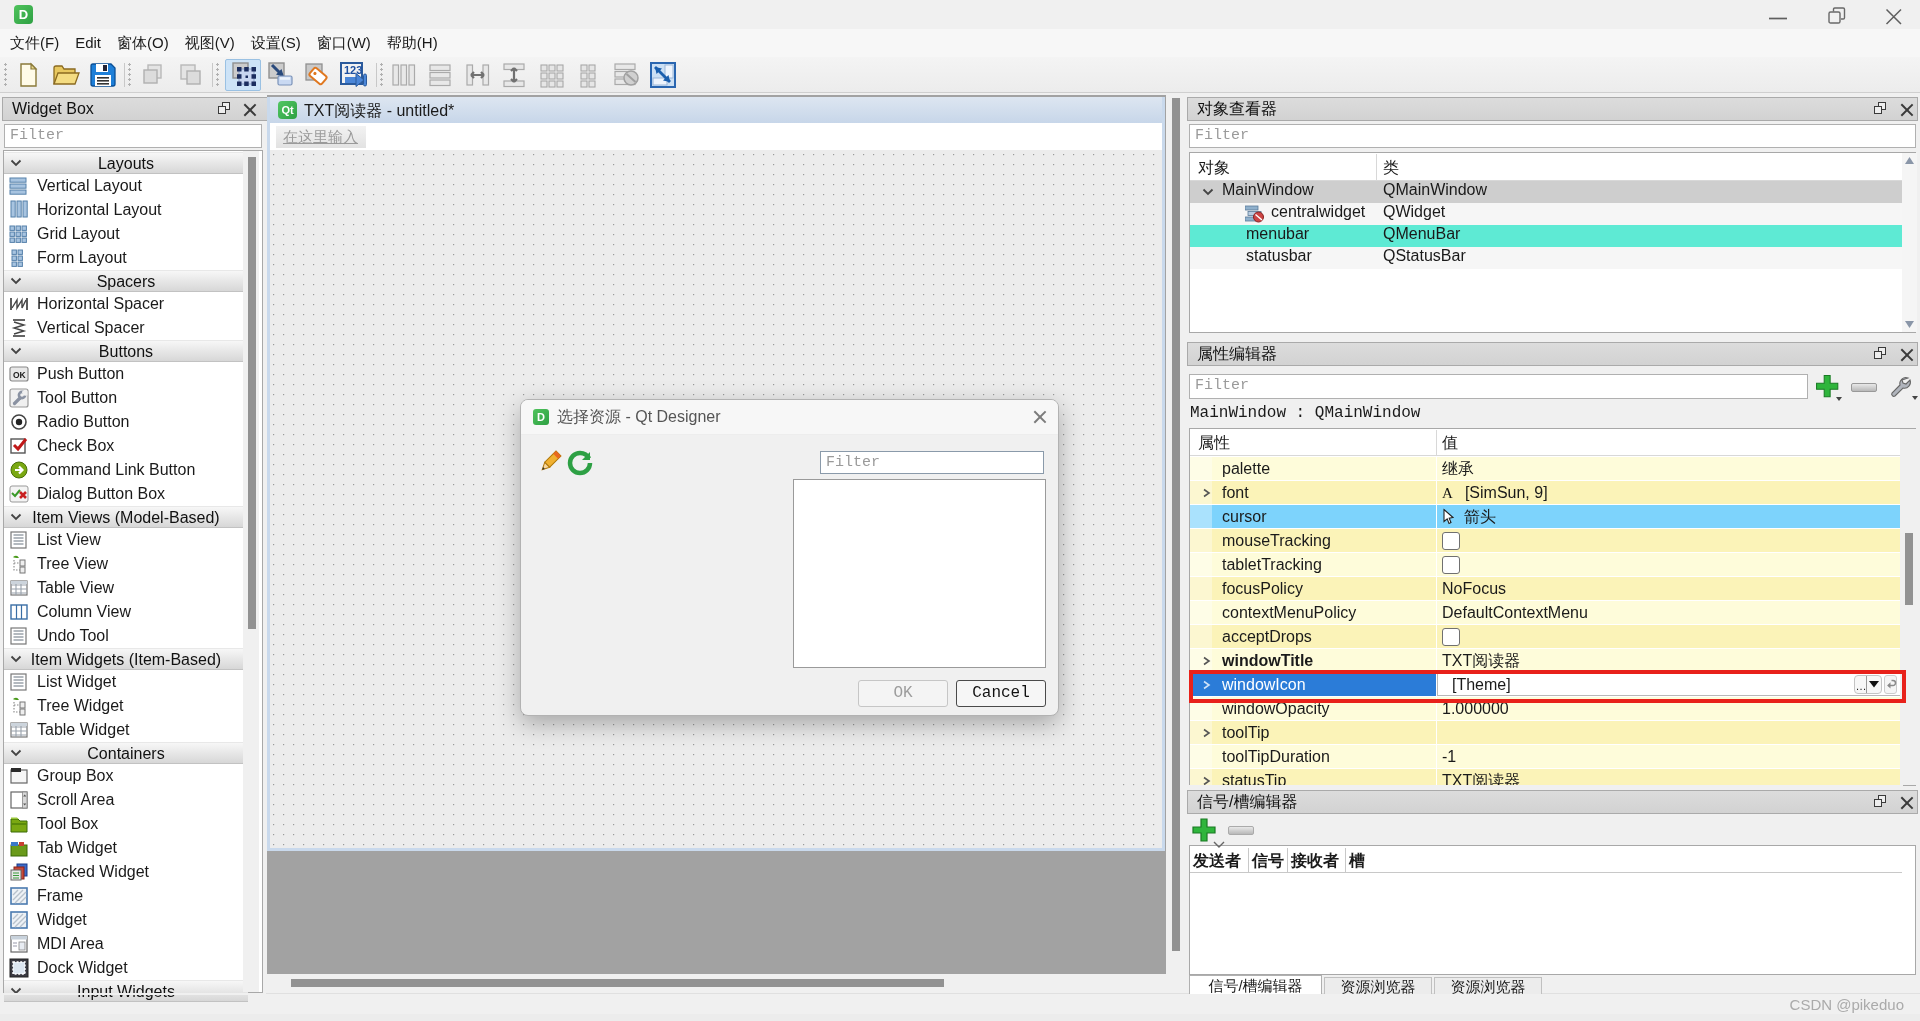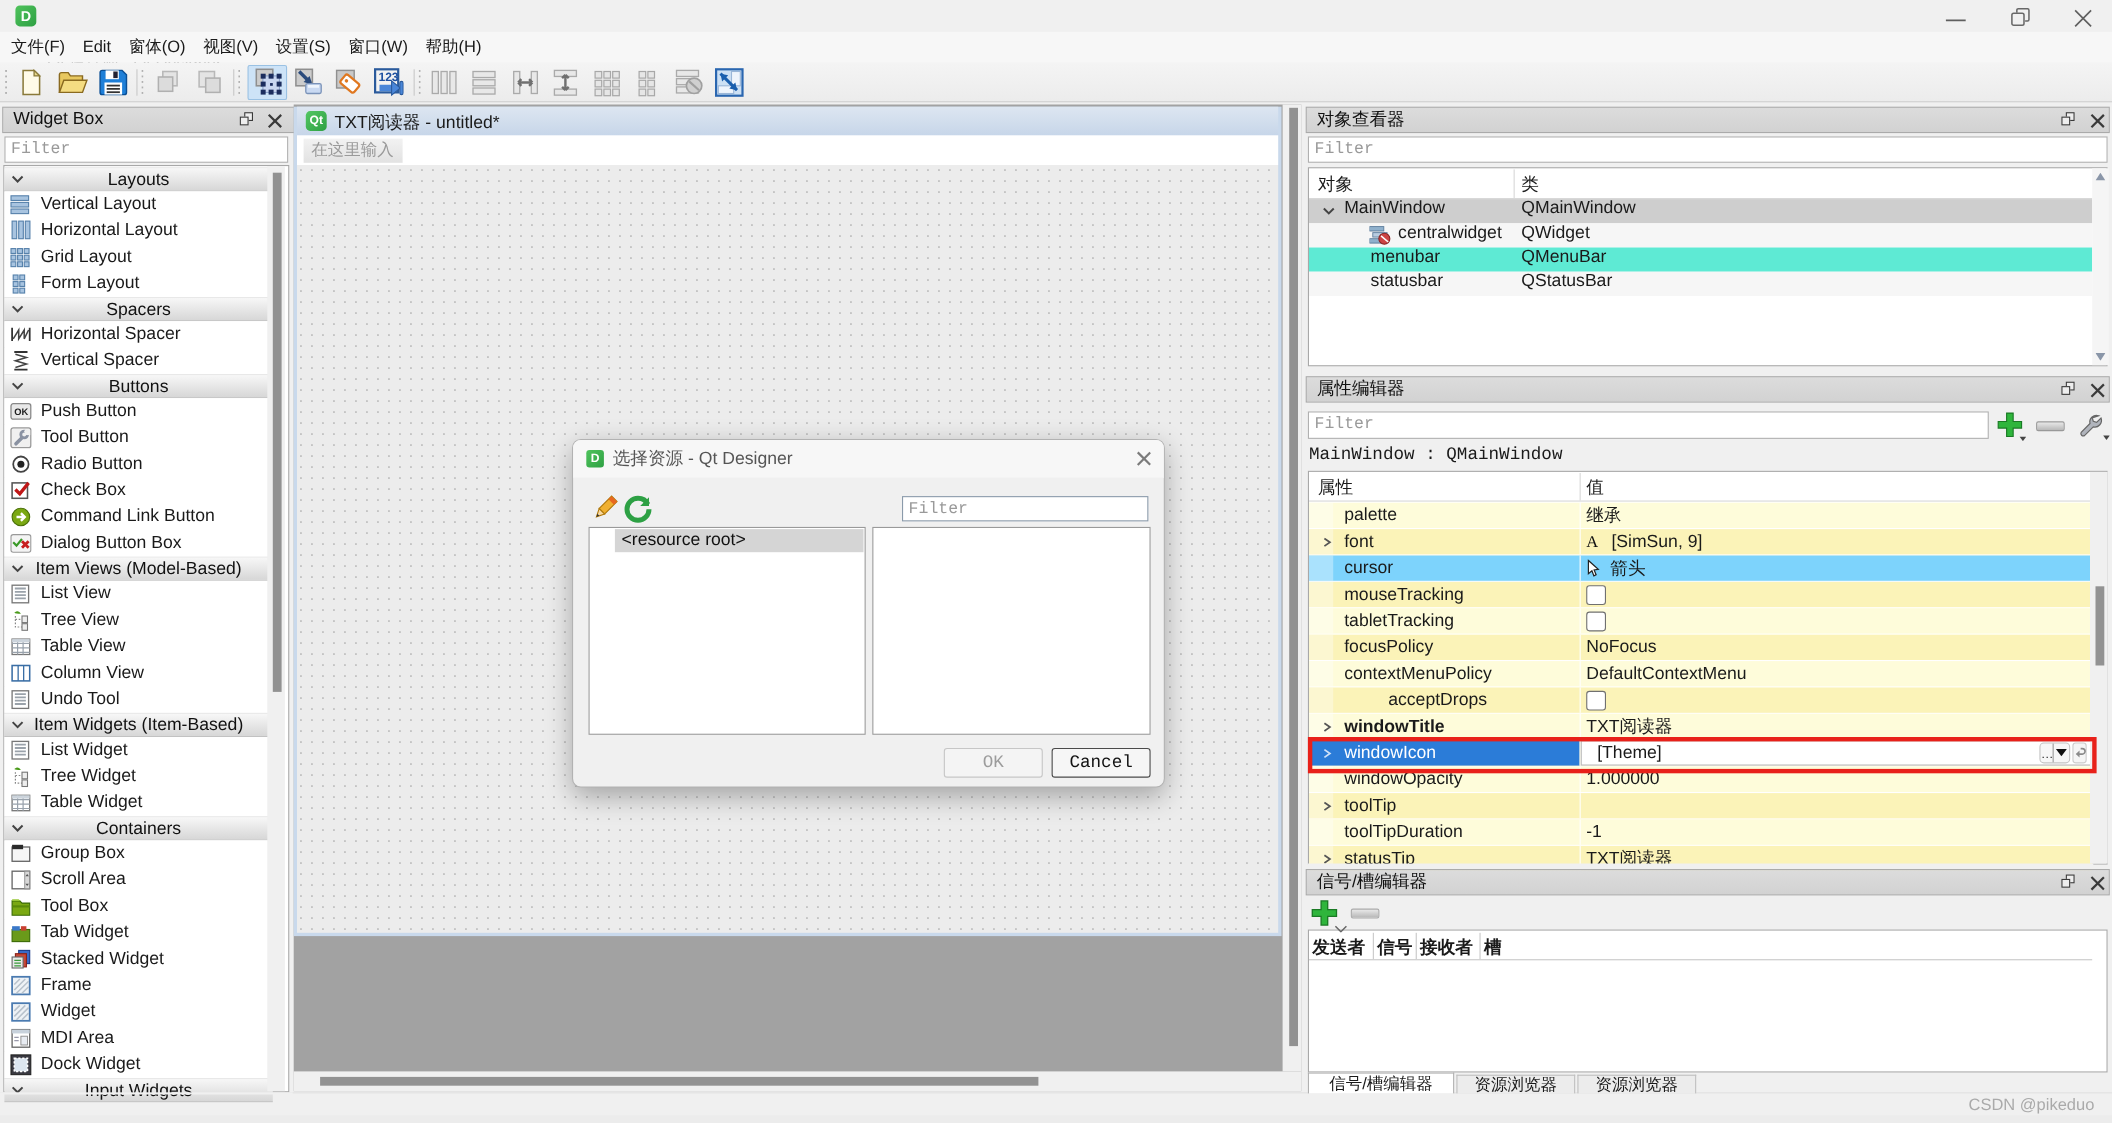--- a/index.html
+++ b/index.html
@@ -461,21 +461,21 @@
     </svg>Input Widgets</div>
 <div class="abs" style="left:0;top:993px;width:266px;height:2px;background:#f0f0f0;"></div>
 <div class="sbtrack" style="left:243px;top:151px;width:16px;height:841px;"></div>
 <div class="sbthumb" style="left:248px;top:157px;width:8px;height:472px;"></div>
 <div class="abs" style="left:267px;top:95px;width:916px;height:897px;background:#a2a2a2;"></div>
 <div class="abs" style="left:267px;top:97px;width:898px;height:754px;background:#c9d9ec;"></div>
 <div class="abs" style="left:270px;top:97px;width:892px;height:26px;background:linear-gradient(#dde6f1,#c7d6e9);"></div>
 <div class="abs" style="left:278px;top:101px;width:19px;height:18px;background:linear-gradient(135deg,#53c763,#2ea043);border-radius:4px;text-align:center;font-size:11px;line-height:18px;color:#fff;font-weight:bold;">Qt</div>
 <div class="abs" style="left:304px;top:101px;font-size:16px;color:#1a1a1a;">TXT阅读器 - untitled*</div>
 <div class="abs" style="left:270px;top:123px;width:892px;height:27px;background:#ffffff;"></div>
-<div class="abs" style="left:276px;top:126px;width:90px;height:22px;background:linear-gradient(#f2f2f2,#e2e2e2);color:#9a9a9a;font-size:15px;line-height:22px;padding-left:7px;box-sizing:border-box;">在这里输入</div>
+<div class="abs" style="left:276px;top:126px;width:90px;height:22px;background:linear-gradient(#f2f2f2,#e2e2e2);color:#9a9a9a;font-size:15px;line-height:22px;padding-left:7px;box-sizing:border-box;text-decoration:underline;">在这里输入</div>
 <div class="abs" style="left:270px;top:150px;width:892px;height:698px;background-color:#ececec;"><svg width="892" height="698">
       <defs>
         <pattern id="dg" width="10" height="10" patternUnits="userSpaceOnUse">
           <rect x="3" y="4" width="1.2" height="1.2" fill="#9b9b9b"></rect>
         </pattern>
       </defs>
       <rect width="892" height="698" fill="url(#dg)"></rect>
     </svg></div>
 <div class="sbtrack" style="left:1166px;top:95px;width:17px;height:879px;"></div>
 <div class="sbthumb" style="left:1172px;top:98px;width:8px;height:853px;"></div>
@@ -493,24 +493,20 @@
         <path d="M10.5 18 h7 l-3.5 7 z" fill="#f8d8a0" stroke="#b07808" stroke-width="1"></path>
         <path d="M12.7 22.5 l1.3 2.5 1.3-2.5 z" fill="#333"></path>
       </g>
     </svg>
 <svg class="abs" style="left:46px;top:50px;" width="26" height="26">
       <path d="M13 3 a10 10 0 1 0 10 10" fill="none" stroke="#2da044" stroke-width="4.5"></path>
       <path d="M13 3 a10 10 0 0 1 9 5.5" fill="none" stroke="#2da044" stroke-width="4.5"></path>
       <path d="M23 2 v8 h-8 z" fill="#2da044"></path>
     </svg>
 <div class="flt" style="left:299px;top:51px;width:224px;height:23px;border-color:#8a9aaa;">Filter</div>
-<div class="abs" style="left:14px;top:79px;width:252px;height:189px;background:#fff;border:1px solid #9a9a9a;box-sizing:border-box;">
-      <div class="abs" style="left:23px;top:1px;width:226px;height:21px;background:#d5d5d5;"></div>
-      <div class="abs" style="left:29px;top:2px;font-size:16px;color:#111;">&lt;resource root&gt;</div>
-    </div>
 <div class="abs" style="left:272px;top:79px;width:253px;height:189px;background:#fff;border:1px solid #9a9a9a;box-sizing:border-box;"></div>
 <div class="abs" style="left:337px;top:280px;width:90px;height:27px;background:#f4f4f4;border:1px solid #c6c6c6;border-radius:3px;box-sizing:border-box;text-align:center;font-family:'Liberation Mono',monospace;font-size:16px;line-height:25px;color:#9c9c9c;">OK</div>
 <div class="abs" style="left:435px;top:280px;width:90px;height:27px;background:#f6f6f6;border:1.5px solid #4a4a4a;border-radius:3px;box-sizing:border-box;text-align:center;font-family:'Liberation Mono',monospace;font-size:16px;line-height:24px;color:#111;">Cancel</div>
 </div>
 <div class="dhdr" style="left:1187px;top:97px;width:731px;height:24px;">
     <span class="t">对象查看器</span>
   </div>
 <div class="ric" style="left:1874px;top:102px;"></div>
 <div class="xic" style="left:1900px;top:103px;"></div>
 <div class="flt" style="left:1189px;top:124px;width:727px;height:24px;">Filter</div>
@@ -620,21 +616,21 @@
 <div class="pval">NoFocus</div>
 </div>
 <div class="prow" style="top:601px;background:#fefcda;">
 <div class="abs" style="left:0;top:0;width:22px;height:23px;background:rgba(255,255,255,0.35);"></div>
 <div class="pname" style="font-weight:normal;">contextMenuPolicy</div>
 <div class="abs" style="left:246px;top:0;width:1px;height:23px;background:#fff;"></div>
 <div class="pval">DefaultContextMenu</div>
 </div>
 <div class="prow" style="top:625px;background:#fbf3b8;">
 <div class="abs" style="left:0;top:0;width:22px;height:23px;background:rgba(255,255,255,0.35);"></div>
-<div class="pname" style="font-weight:normal;margin-left:40px;">acceptDrops</div>
+<div class="pname" style="font-weight:normal;">acceptDrops</div>
 <div class="abs" style="left:246px;top:0;width:1px;height:23px;background:#fff;"></div>
 <div class="cbx"></div>
 </div>
 <div class="prow" style="top:649px;background:#fefcda;">
 <div class="abs" style="left:0;top:0;width:22px;height:23px;background:rgba(255,255,255,0.35);"></div>
 <svg class="abs" style="left:12px;top:7px;" width="11" height="10">
       <path d="M2 1.5 L7 5 L2 8.5" stroke="#555" stroke-width="1.6" fill="none"></path>
     </svg>
 <div class="pname" style="font-weight:bold;">windowTitle</div>
 <div class="abs" style="left:246px;top:0;width:1px;height:23px;background:#fff;"></div>

